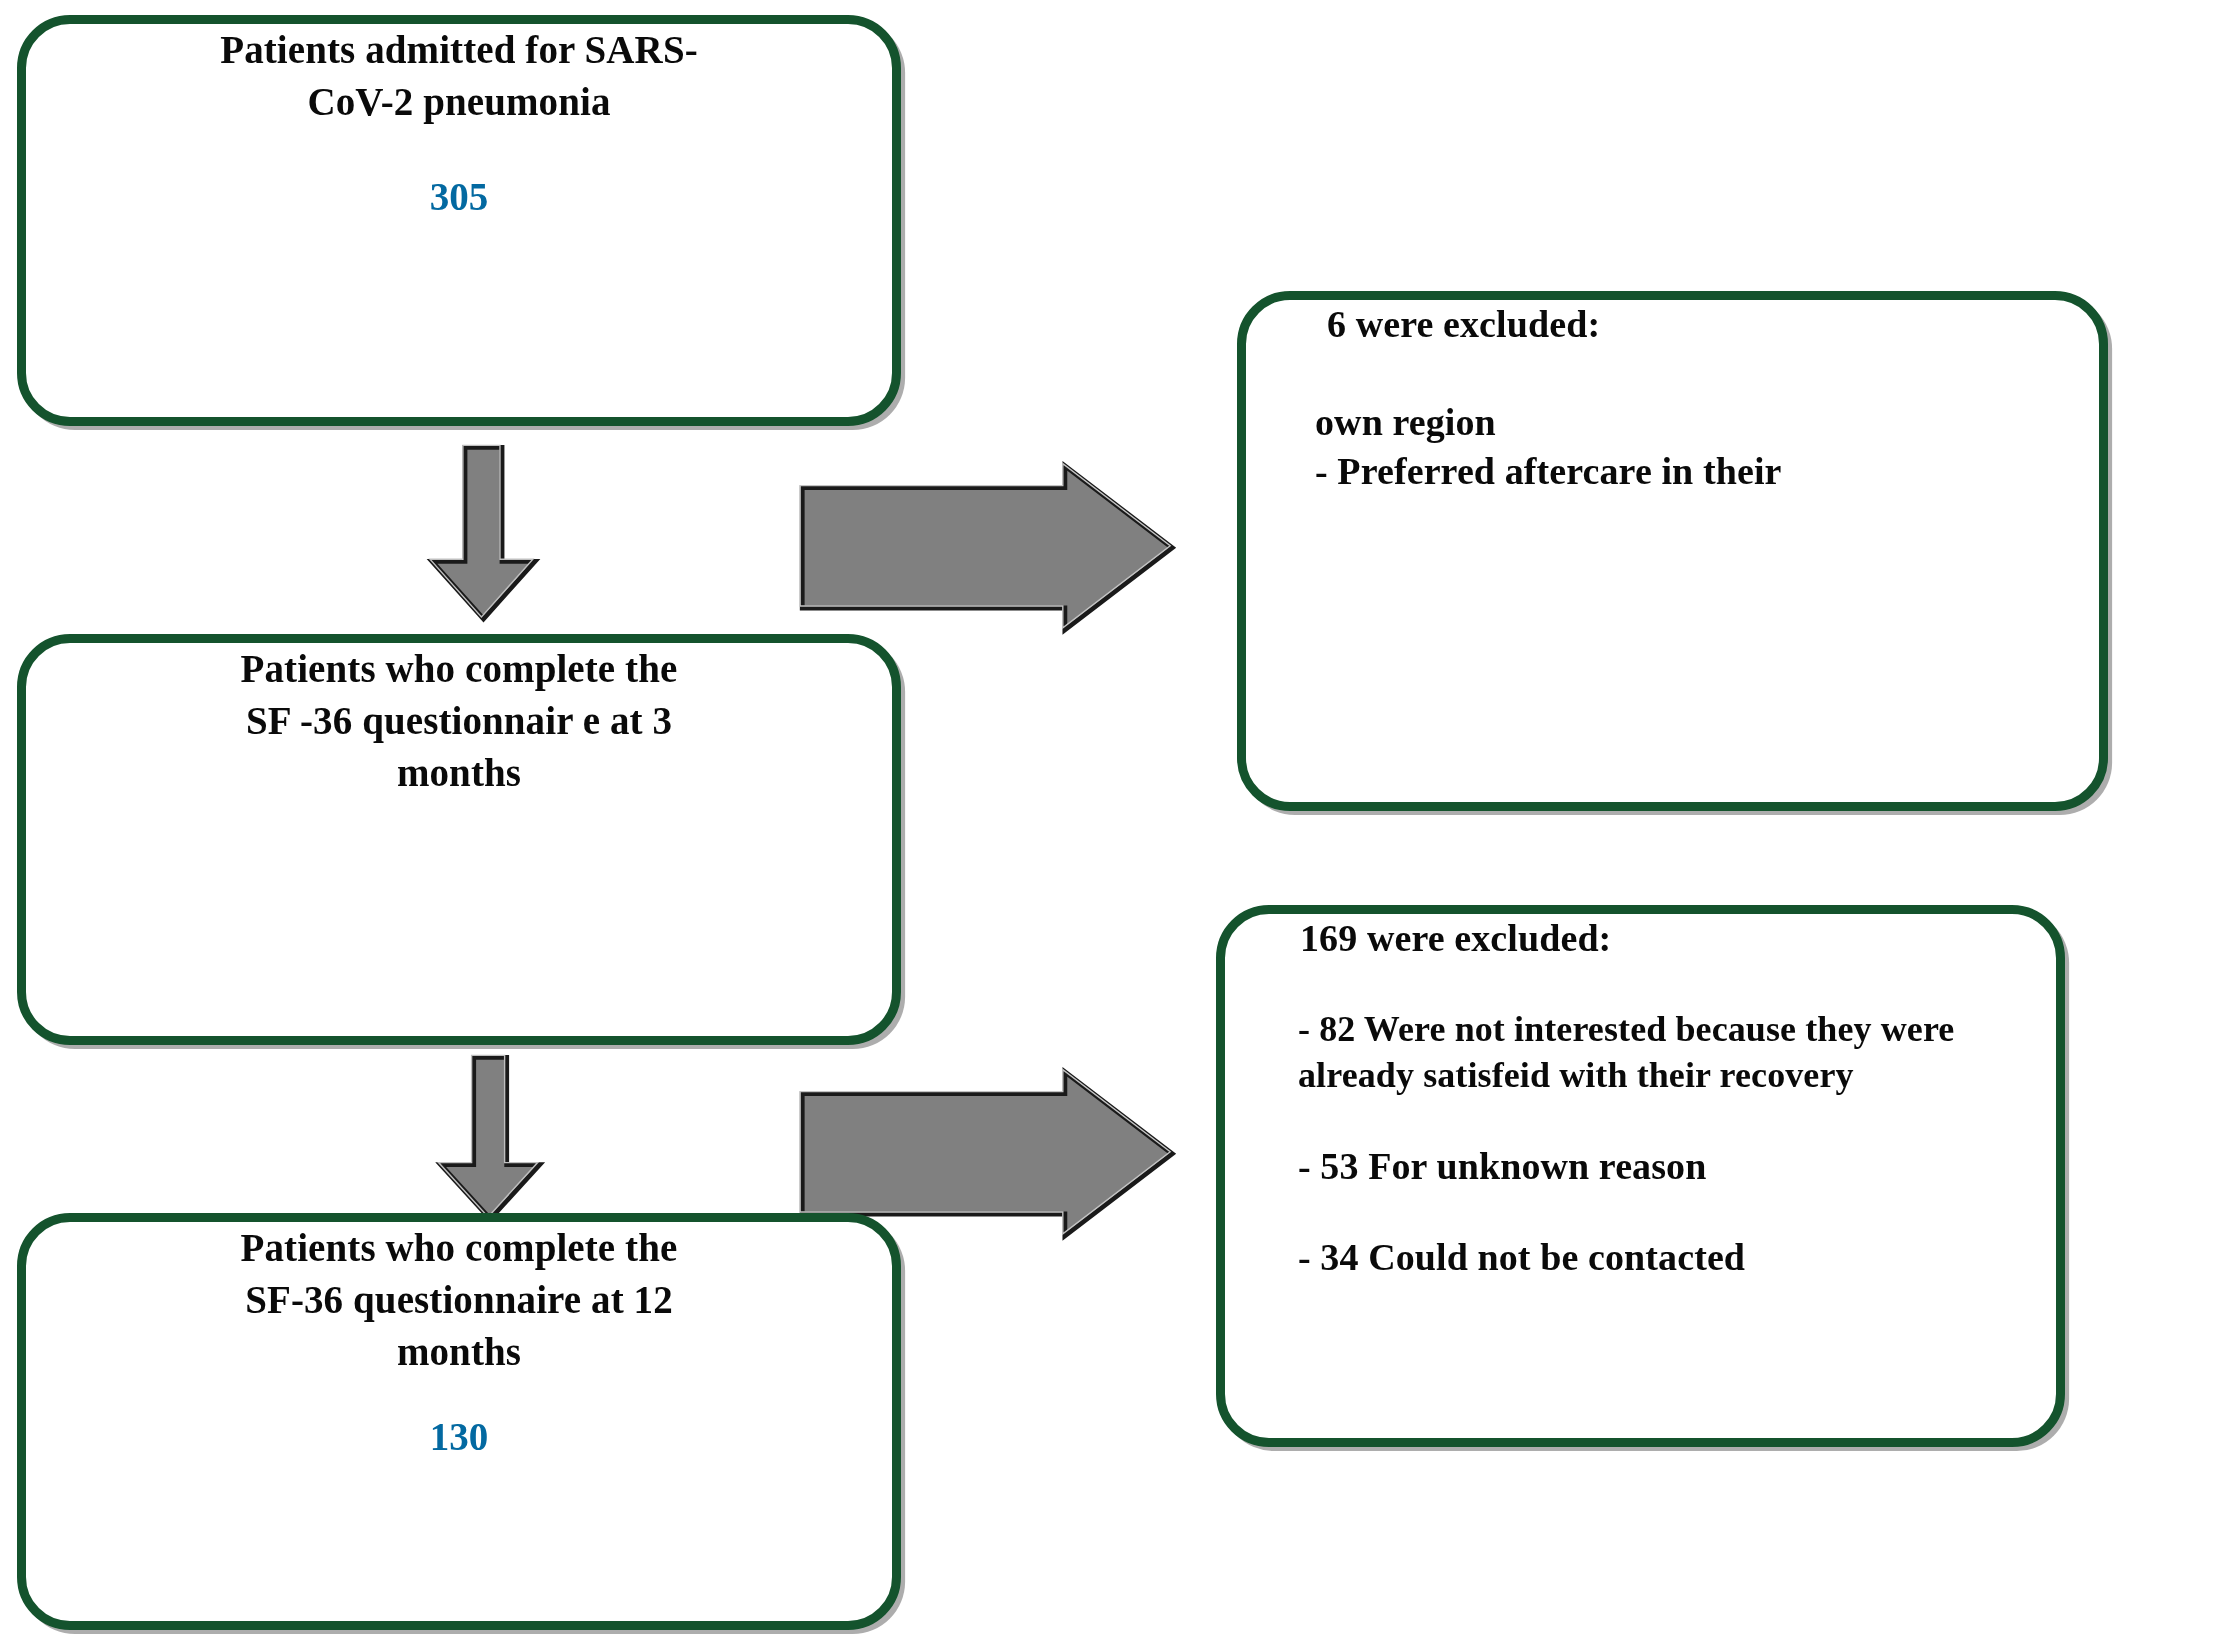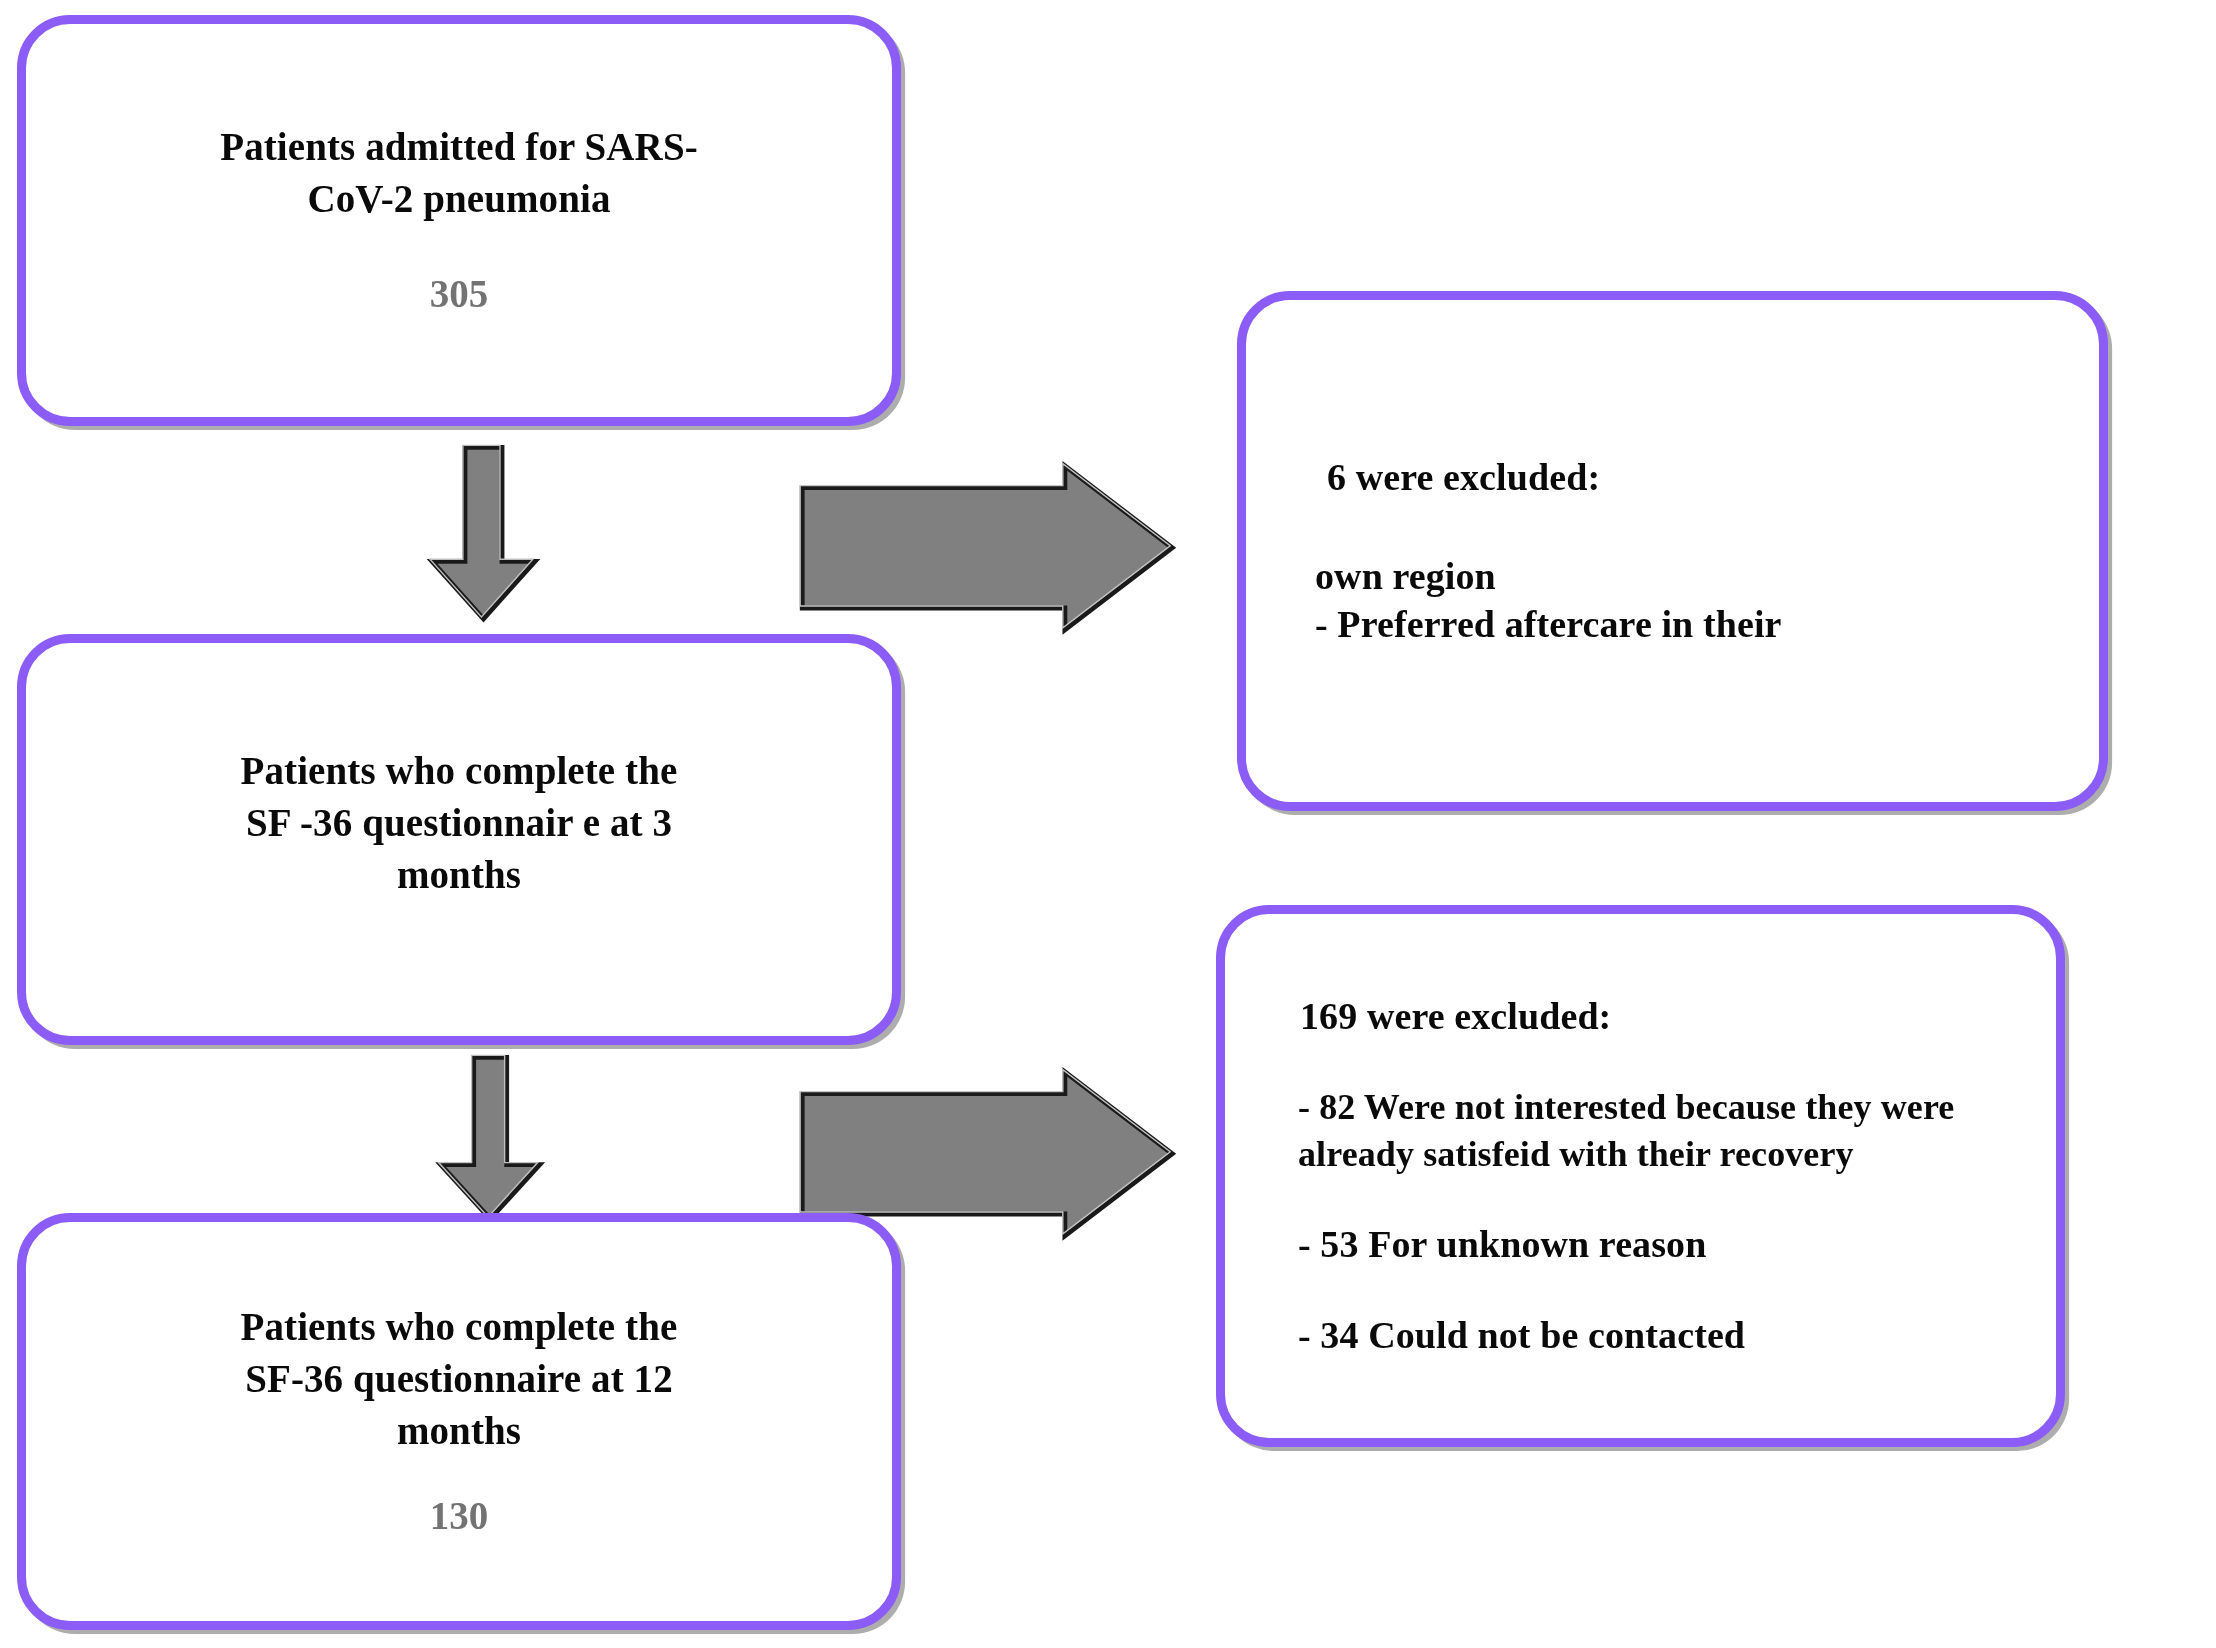--- a/index.html
+++ b/index.html
@@ -14,25 +14,24 @@
     background: #ffffff;
     overflow: hidden;
     font-family: "Liberation Serif", "DejaVu Serif", serif;
   }
 
   
   .flow-box {
     position: absolute;
     box-sizing: border-box;
     background: #ffffff;
-    border: 9px solid #8b5cf6;
+    border: 9px solid #14532d;
     border-radius: 53px;
     display: flex;
     flex-direction: column;
-    justify-content: center;
   }
   .flow-box.shadowed {
     box-shadow: 4.8px 4.8px 0 -0.7px rgba(105,105,105,0.55);
   }
 
   .box-text {
     font-weight: bold;
     color: #0a0a0a;
     letter-spacing: 0.1px;
   }
@@ -41,21 +40,21 @@
   .left-box .box-text {
     text-align: center;
     font-size: 39px;
     line-height: 1.33;
     padding: 0 49px;
   }
   .left-box .box-count {
     text-align: center;
     font-size: 39px;
     font-weight: bold;
-    color: #737373;
+    color: #0369a1;
     line-height: 1.33;
   }
 
   
   .right-box .excl-head {
     text-align: left;
     font-size: 38px;
     line-height: 1.3;
   }
   .right-box .excl-line {

